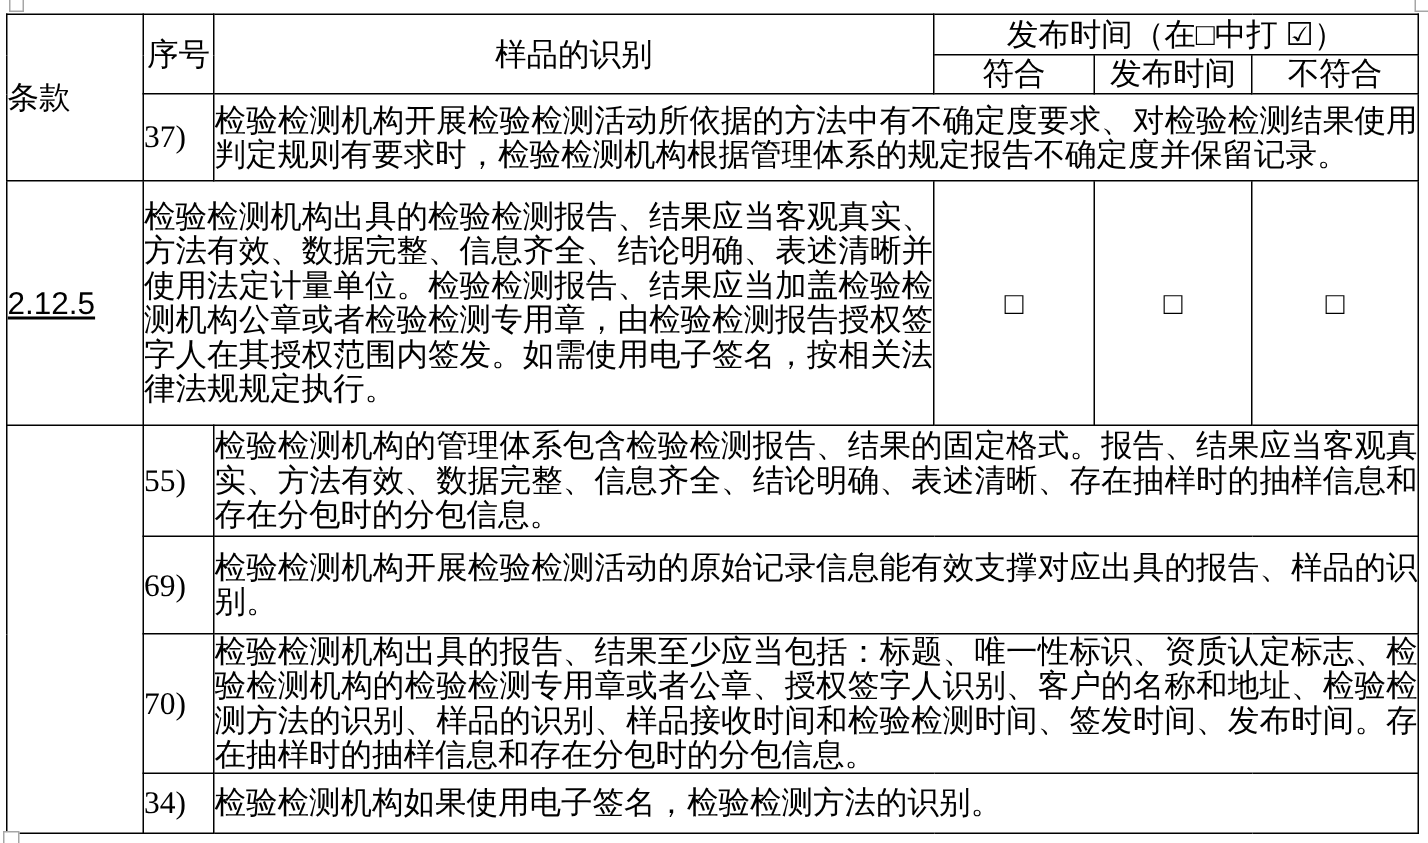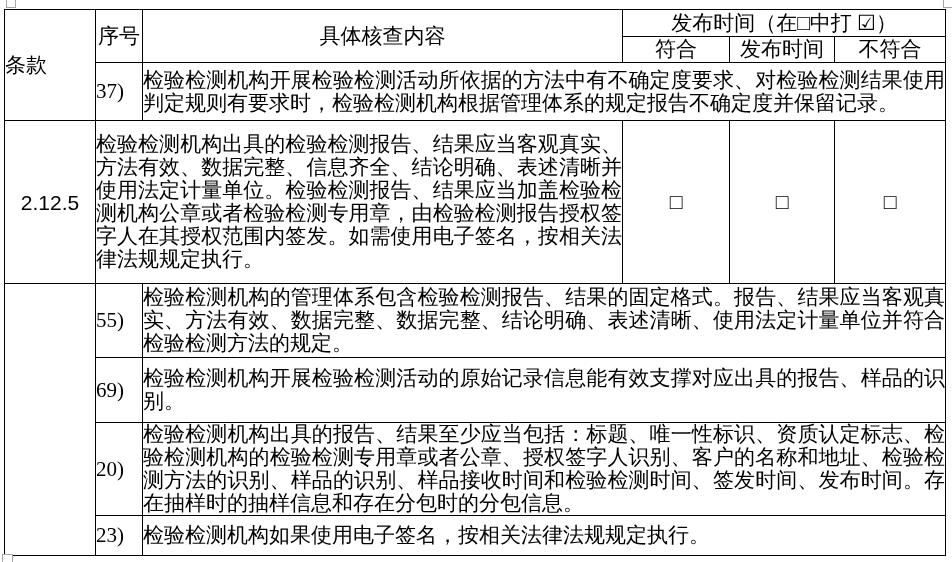--- a/index.html
+++ b/index.html
@@ -48,23 +48,24 @@
   td.idx {
     text-align: left;
     vertical-align: middle;
     padding-left: 4px;
     font-size: 20px;
   }
   
   td.clause-num {
     font-family: "Liberation Sans", "DejaVu Sans", sans-serif;
     font-size: 20px;
-    text-align: center;
+    text-align: left;
     padding-left: 8px;
     vertical-align: middle;
+    text-decoration: underline;
   }
   
   td.txt {
     text-align: justify;
     vertical-align: middle;
     padding: 2px 5px 2px 5px;
   }
   
   td.cb {
     text-align: center;
@@ -103,21 +104,21 @@
       <col style="width:480px">
       <col style="width:107px">
       <col style="width:105px">
       <col style="width:111px">
     </colgroup>
 
     <tbody>
         <tr class="r-h1">
       <td class="clause-head" rowspan="3">条款</td>
       <td class="head" rowspan="2">序号</td>
-      <td class="head" rowspan="2">具体核查内容</td>
+      <td class="head" rowspan="2">样品的识别</td>
       <td class="head" colspan="3">发布时间（在□中打 ☑）</td>
     </tr>
 
     <tr class="r-h2">
       <td class="head">符合</td>
       <td class="head">发布时间</td>
       <td class="head">不符合</td>
     </tr>
 
     <tr class="r-37">
@@ -129,36 +130,36 @@
       <td class="clause-num">2.12.5</td>
       <td class="txt" colspan="2">检验检测机构出具的检验检测报告、结果应当客观真实、方法有效、数据完整、信息齐全、结论明确、表述清晰并使用法定计量单位。检验检测报告、结果应当加盖检验检测机构公章或者检验检测专用章，由检验检测报告授权签字人在其授权范围内签发。如需使用电子签名，按相关法律法规规定执行。</td>
       <td class="cb">□</td>
       <td class="cb">□</td>
       <td class="cb">□</td>
     </tr>
 
     <tr class="r-38">
       <td rowspan="4"></td>
       <td class="idx">55)</td>
-      <td class="txt" colspan="4">检验检测机构的管理体系包含检验检测报告、结果的固定格式。报告、结果应当客观真实、方法有效、数据完整、数据完整、结论明确、表述清晰、使用法定计量单位并符合检验检测方法的规定。</td>
+      <td class="txt" colspan="4">检验检测机构的管理体系包含检验检测报告、结果的固定格式。报告、结果应当客观真实、方法有效、数据完整、信息齐全、结论明确、表述清晰、存在抽样时的抽样信息和存在分包时的分包信息。</td>
     </tr>
 
     <tr class="r-39">
       <td class="idx">69)</td>
       <td class="txt" colspan="4">检验检测机构开展检验检测活动的原始记录信息能有效支撑对应出具的报告、样品的识别。</td>
     </tr>
 
     <tr class="r-40">
-      <td class="idx">20)</td>
+      <td class="idx">70)</td>
       <td class="txt" colspan="4">检验检测机构出具的报告、结果至少应当包括：标题、唯一性标识、资质认定标志、检验检测机构的检验检测专用章或者公章、授权签字人识别、客户的名称和地址、检验检测方法的识别、样品的识别、样品接收时间和检验检测时间、签发时间、发布时间。存在抽样时的抽样信息和存在分包时的分包信息。</td>
     </tr>
 
     <tr class="r-41">
-      <td class="idx">23)</td>
-      <td class="txt" colspan="4">检验检测机构如果使用电子签名，按相关法律法规规定执行。</td>
+      <td class="idx">34)</td>
+      <td class="txt" colspan="4">检验检测机构如果使用电子签名，检验检测方法的识别。</td>
     </tr>
   </tbody>
     </table>
 
   <div class="handle handle-tl"></div>
   <div class="handle handle-tr"></div>
   <div class="handle handle-bl"></div>
 
 </div>
 

